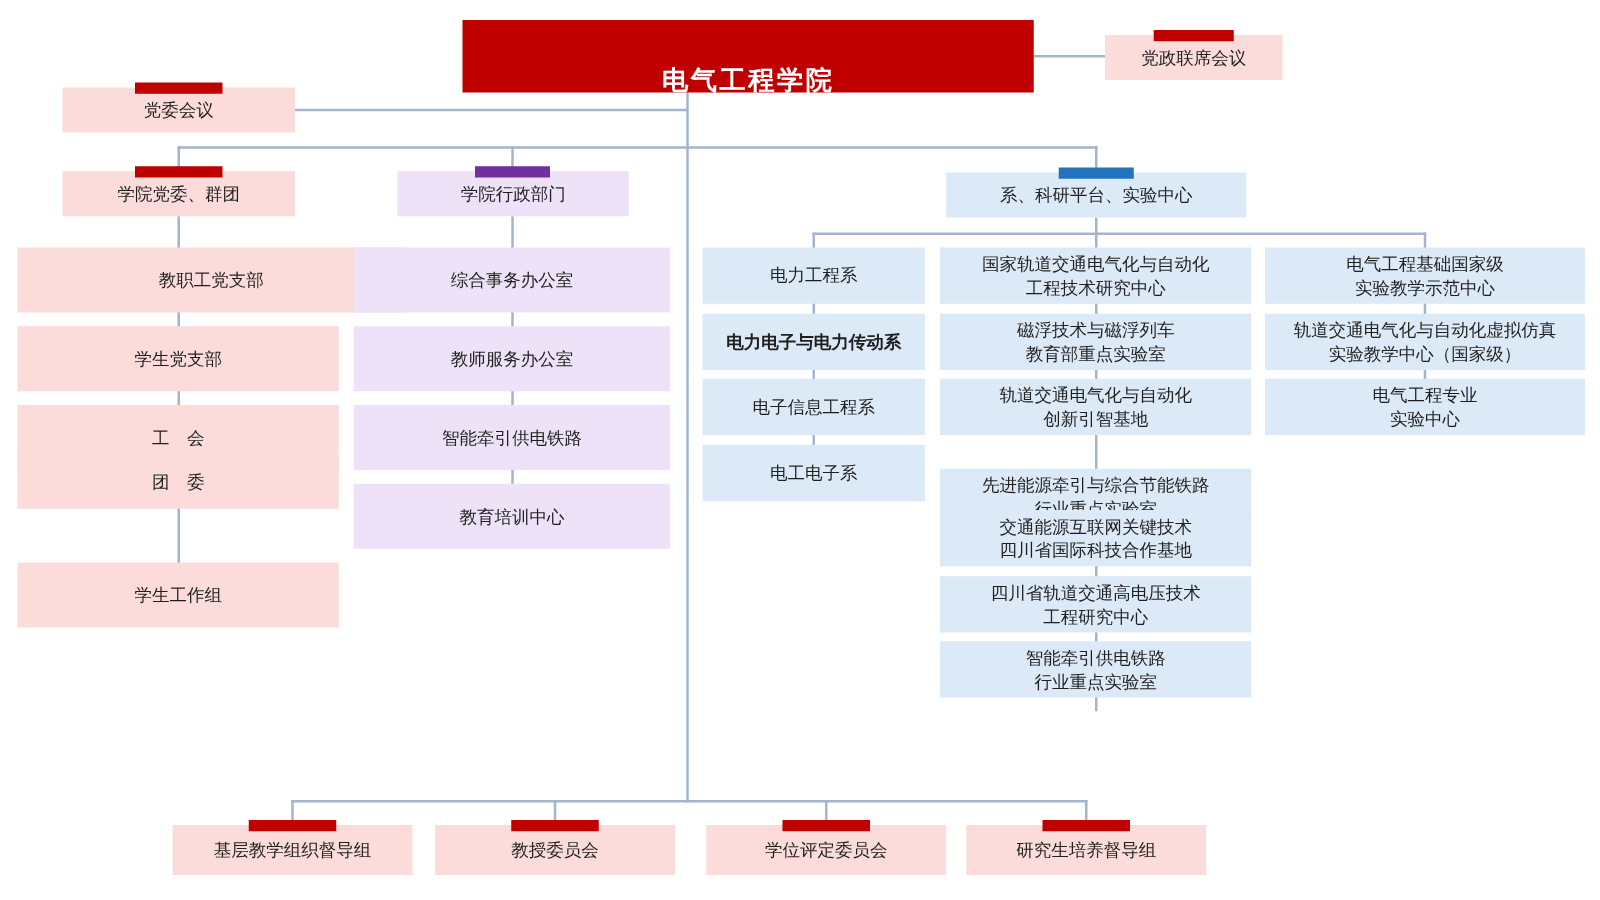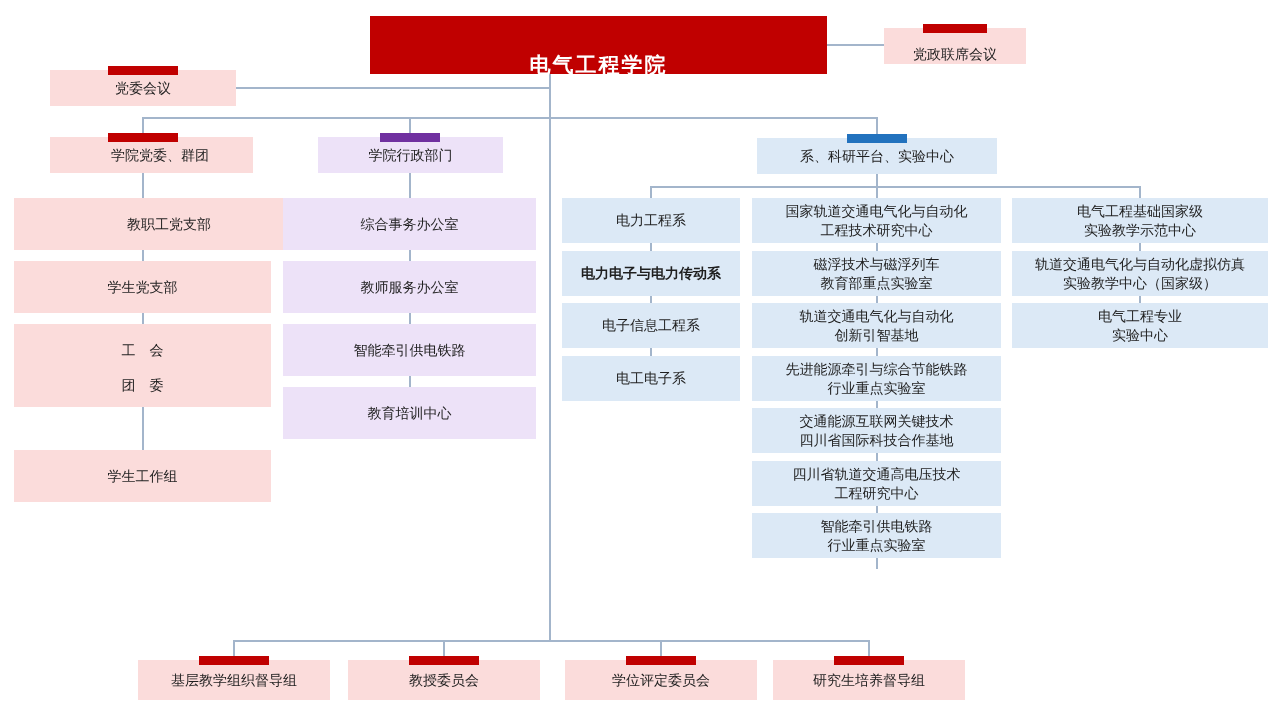--- a/index.html
+++ b/index.html
@@ -45,31 +45,31 @@
   <div class="line" style="left:233px;top:640px;width:2px;height:21px;"></div>
   <div class="line" style="left:443px;top:640px;width:2px;height:21px;"></div>
   <div class="line" style="left:660px;top:640px;width:2px;height:21px;"></div>
   <div class="line" style="left:868px;top:640px;width:2px;height:21px;"></div>
 
   <div class="node rootbox" style="left:370px;top:16px;width:457px;height:58px;">
     <span class="lbl">电气工程学院</span>
   </div>
 
   <div class="bar red" style="left:923px;top:24px;width:64px;"></div>
-  <div class="node pink" style="left:884px;top:28px;width:142px;height:36px;align-items:flex-end;">
+  <div class="node pink" style="left:884px;top:28px;width:142px;height:36px;">
     <span class="lbl">党政联席会议</span>
   </div>
 
   <div class="bar red" style="left:108px;top:66px;width:70px;"></div>
   <div class="node pink" style="left:50px;top:70px;width:186px;height:36px;">
     <span class="lbl">党委会议</span>
   </div>
 
   <div class="bar red" style="left:108px;top:133px;width:70px;"></div>
-  <div class="node pink" style="left:50px;top:137px;width:186px;height:36px;padding-left:17px;">
+  <div class="node pink" style="left:50px;top:137px;width:186px;height:36px;">
     <span class="lbl">学院党委、群团</span>
   </div>
 
   <div class="bar purple" style="left:380px;top:133px;width:60px;"></div>
   <div class="node lav" style="left:318px;top:137px;width:185px;height:36px;">
     <span class="lbl">学院行政部门</span>
   </div>
 
   <div class="bar blue" style="left:847px;top:134px;width:60px;"></div>
   <div class="node lblue" style="left:757px;top:138px;width:240px;height:36px;">
@@ -123,21 +123,21 @@
 工程技术研究中心</span>
   </div>
   <div class="node lblue" style="left:752px;top:251px;width:249px;height:45px;">
     <span class="lbl">磁浮技术与磁浮列车
 教育部重点实验室</span>
   </div>
   <div class="node lblue" style="left:752px;top:303px;width:249px;height:45px;">
     <span class="lbl">轨道交通电气化与自动化
 创新引智基地</span>
   </div>
-  <div class="node lblue" style="left:752px;top:356px;width:249px;height:45px;">
+  <div class="node lblue" style="left:752px;top:375px;width:249px;height:45px;">
     <span class="lbl">先进能源牵引与综合节能铁路
 行业重点实验室</span>
   </div>
   <div class="node lblue" style="left:752px;top:408px;width:249px;height:45px;">
     <span class="lbl">交通能源互联网关键技术
 四川省国际科技合作基地</span>
   </div>
   <div class="node lblue" style="left:752px;top:461px;width:249px;height:45px;">
     <span class="lbl">四川省轨道交通高电压技术
 工程研究中心</span>

